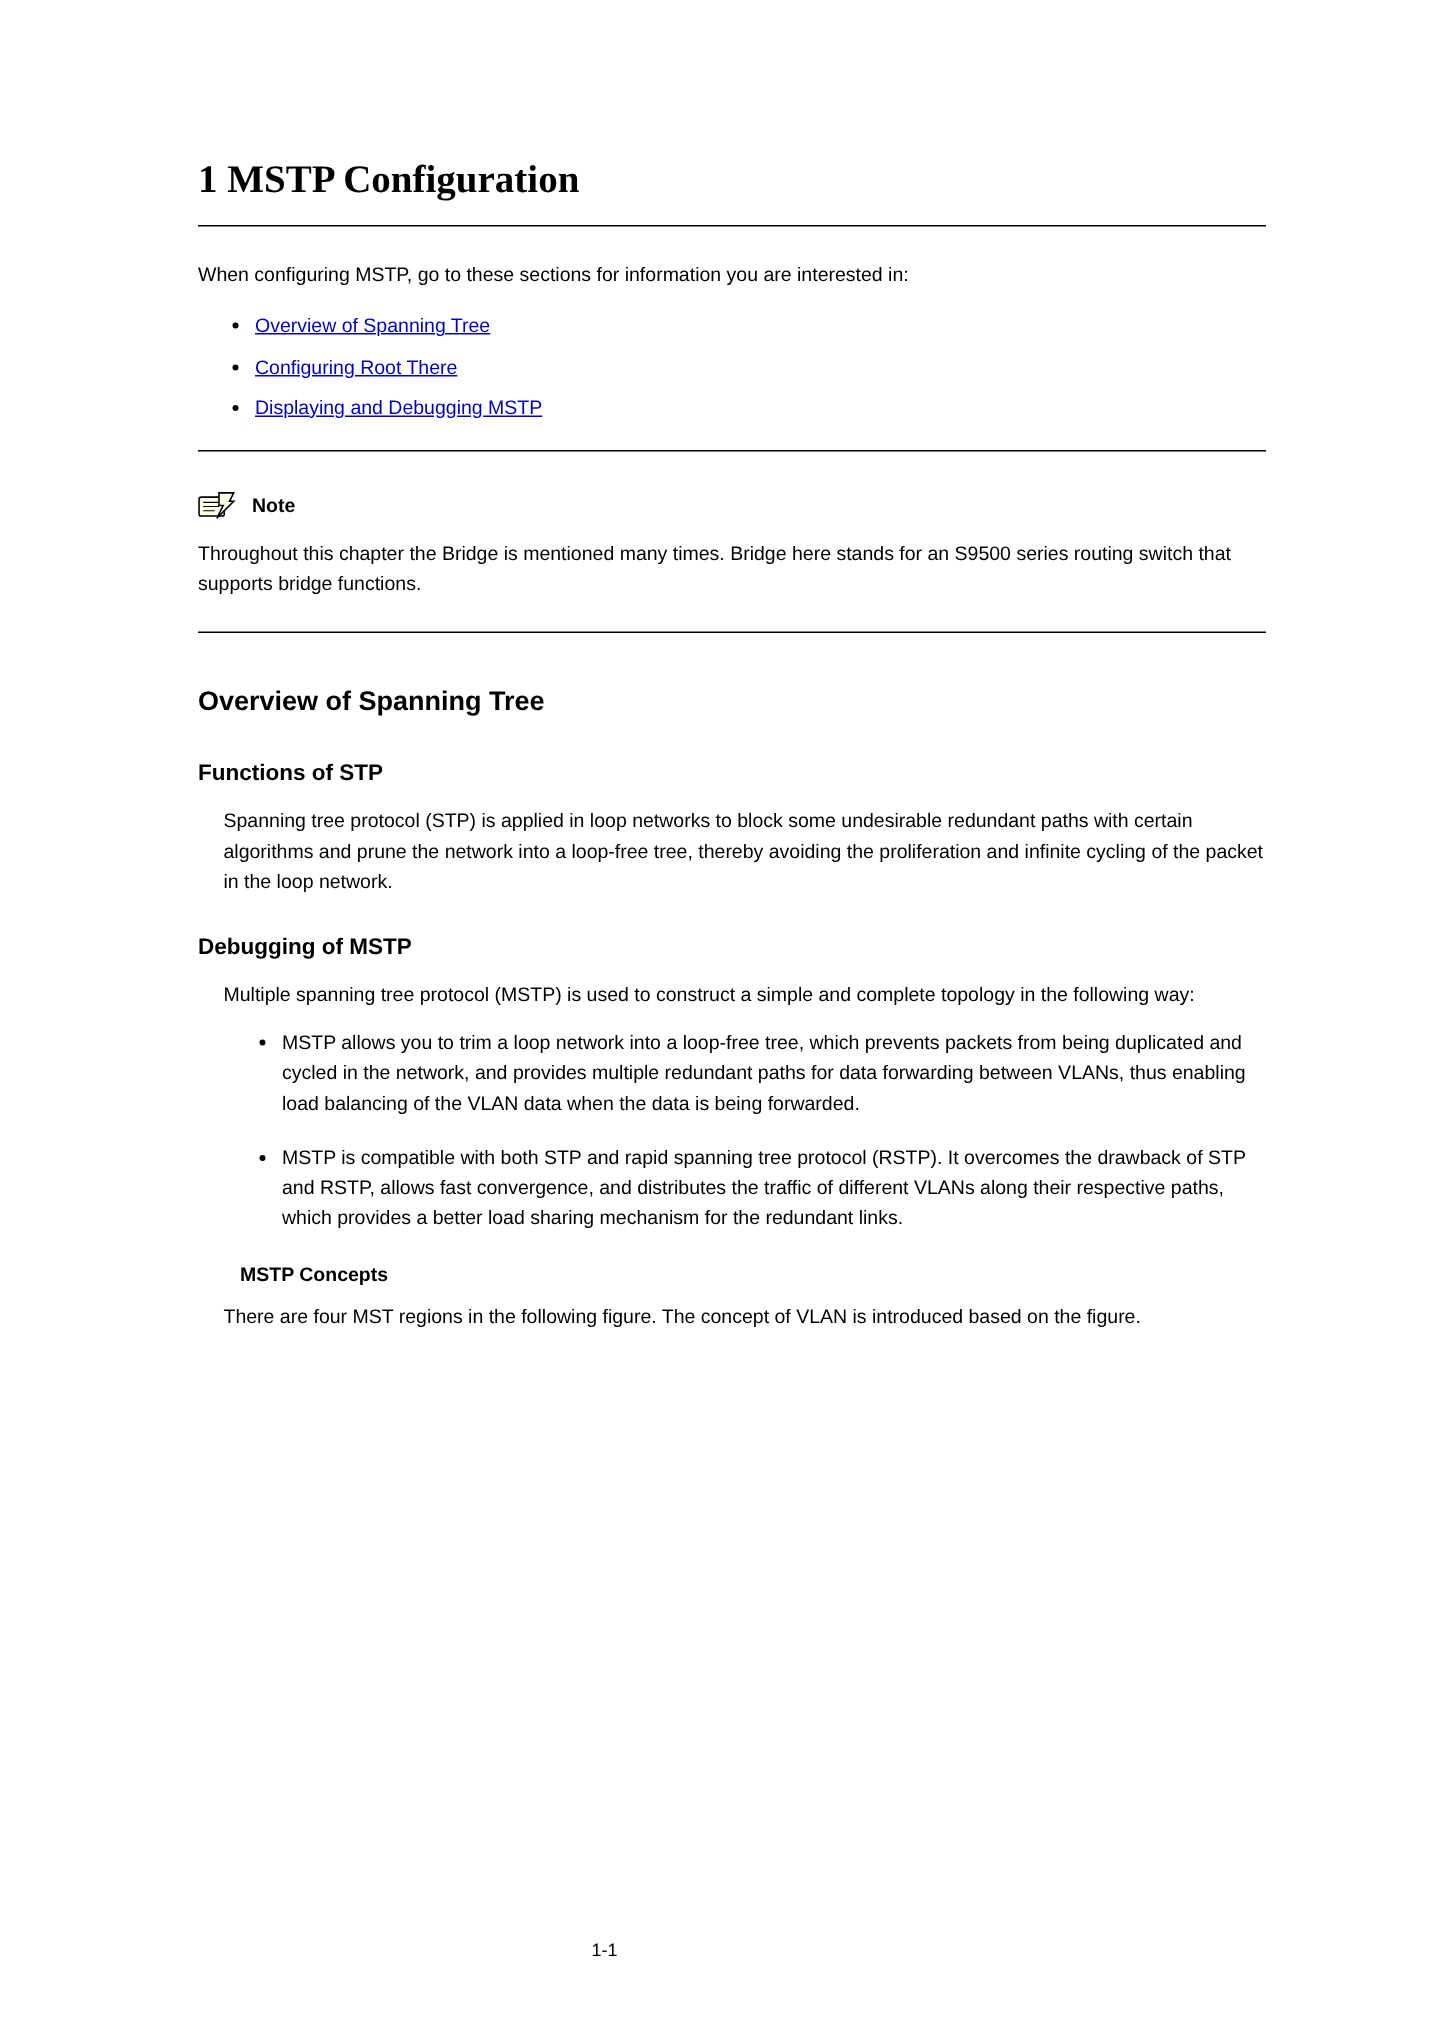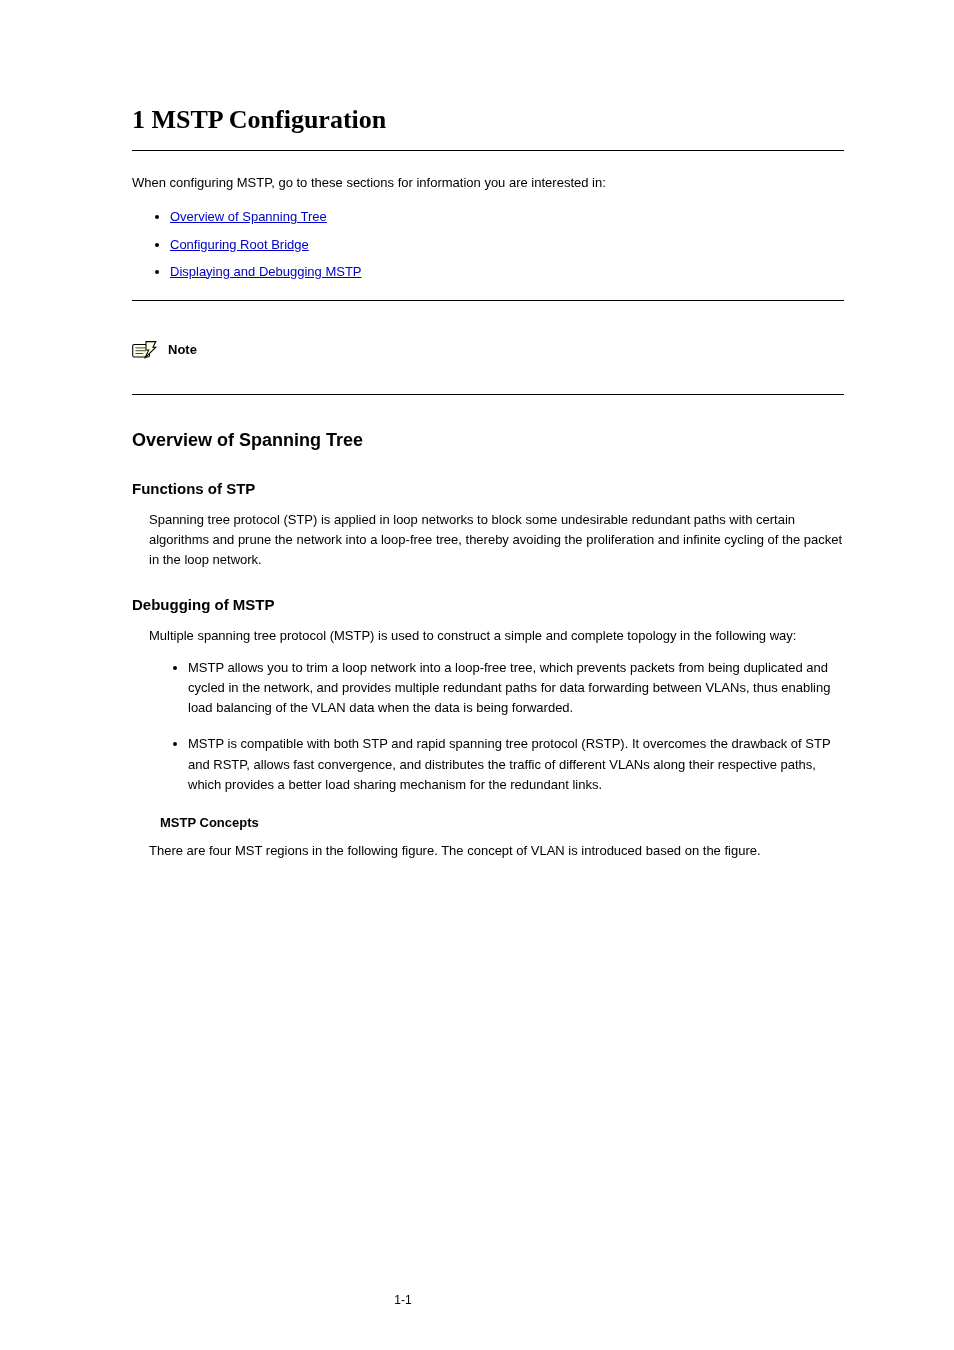--- a/index.html
+++ b/index.html
@@ -32,21 +32,21 @@
   }
   ul.toc li { margin: 7px 0; }
   a.link {
     color: #0000c8;
     text-decoration: underline;
     cursor: pointer;
   }
   .note-box {
     border-top: 0.8px solid #000;
     border-bottom: 0.8px solid #000;
-    padding: 39px 0 22px 0;
+    padding: 26px 0 22px 0;
     margin: 16px 0 32px 0;
   }
   .note-head {
     display: flex;
     align-items: center;
     gap: 8px;
     margin-bottom: 12px;
   }
   .note-head .label {
     font-weight: bold;
@@ -94,40 +94,41 @@
 <h1 class="chapter">1 MSTP Configuration</h1>
 <hr class="chapter-rule">
 
 <p class="lead">When configuring MSTP, go to these sections for information you are interested in:</p>
 
 <ul class="toc">
   <li>
     <a class="link" href="#overview">Overview of Spanning Tree</a>
   </li>
   <li>
-    <a class="link" href="#root-bridge">Configuring Root Bridge</a>
+    <a class="link" href="#root-bridge">Configuring Root There</a>
   </li>
   <li>
     <a class="link" href="#display-debug">Displaying and Debugging MSTP</a>
   </li>
 </ul>
 
 <div class="note-box">
   <div class="note-head">
     <span class="note-icon">
       <svg viewBox="0 0 40 28">
         <rect x="1" y="6" width="24" height="18" rx="2" fill="#fffde6" stroke="#000" stroke-width="1.5"></rect>
         <line x1="5" y1="11" x2="20" y2="11" stroke="#000" stroke-width="1"></line>
         <line x1="5" y1="15" x2="20" y2="15" stroke="#000" stroke-width="1"></line>
         <line x1="5" y1="19" x2="16" y2="19" stroke="#000" stroke-width="1"></line>
         <path d="M20 2 L34 2 L30 10 L34 10 L18 26 L24 14 L20 14 Z" fill="#fffde6" stroke="#000" stroke-width="1.5"></path>
       </svg>
     </span>
     <span class="label">Note</span>
   </div>
+  <p class="note-text">Throughout this chapter the Bridge is mentioned many times. Bridge here stands for an S9500 series routing switch that supports bridge functions.</p>
 </div>
 
 <h2 class="sec">Overview of Spanning Tree</h2>
 
 <h3 class="subsec">Functions of STP</h3>
 <p class="body">Spanning tree protocol (STP) is applied in loop networks to block some undesirable redundant paths with certain algorithms and prune the network into a loop-free tree, thereby avoiding the proliferation and infinite cycling of the packet in the loop network.</p>
 
 <h3 class="subsec">Debugging of MSTP</h3>
 <p class="body">Multiple spanning tree protocol (MSTP) is used to construct a simple and complete topology in the following way:</p>
 <ul class="body-list">

